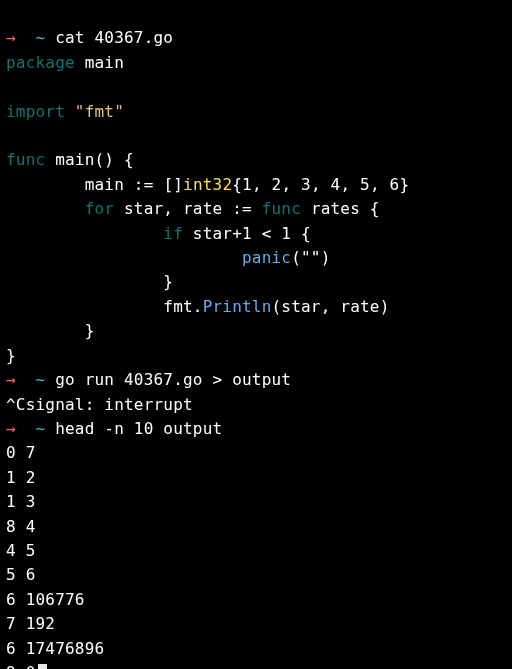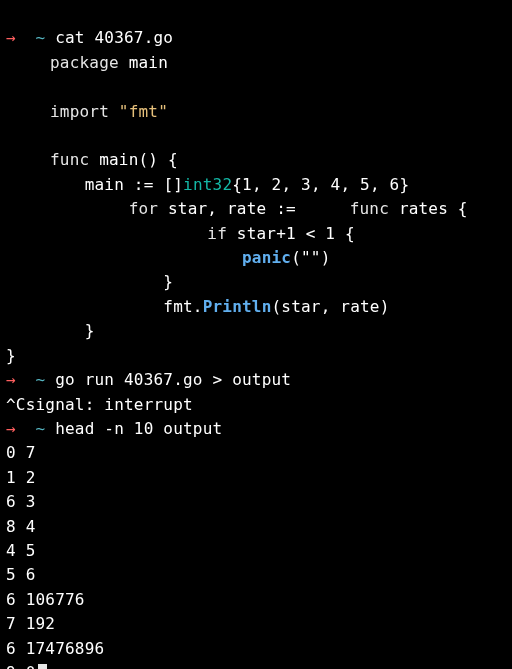--- a/index.html
+++ b/index.html
@@ -12,24 +12,24 @@
   }
   .terminal {
     font-family: "Menlo", "Consolas", "DejaVu Sans Mono", monospace;
     font-size: 16px;
     line-height: 24.4px;
     color: #e6e6e6;
     padding: 2px 6px;
     white-space: pre;
     letter-spacing: 0.2px;
   }
-  .kw   { color: #e5e5e5; margin-left: 44px; }     
+  .kw   { color: #0f766e; }     
   .str  { color: #e6c07b; }     
-  .type { color: #14b8a6; }     
-  .func { color: #61afef; font-weight: bold; }     
+  .type { color: #fde047; }     
+  .func { color: #61afef; }     
   .tilde{ color: #56b6c2; }     
   .arrow{ color: #ff5f5f; }
   .plain{ color: #ffffff; }
   .cursor {
     display:inline-block;
     width: 9px;
     height: 18px;
     background: #e6e6e6;
     vertical-align: text-bottom;
     margin-left: 2px;
@@ -51,21 +51,21 @@
 <span>                        <span class="func">panic</span><span class="plain">("")</span></span>
 <span>                <span class="plain">}</span></span>
 <span>                <span class="plain">fmt</span><span class="plain">.</span><span class="func">Println</span><span class="plain">(star, rate)</span></span>
 <span>        <span class="plain">}</span></span>
 <span><span class="plain">}</span></span>
 <span><span class="arrow">→</span>  <span class="tilde">~</span> <span class="plain">go run 40367.go &gt; output</span></span>
 <span class="plain">^Csignal: interrupt</span>
 <span><span class="arrow">→</span>  <span class="tilde">~</span> <span class="plain">head -n 10 output</span></span>
 <span class="plain">0 7</span>
 <span class="plain">1 2</span>
-<span class="plain">6 3</span>
+<span class="plain">1 3</span>
 <span class="plain">8 4</span>
 <span class="plain">4 5</span>
 <span class="plain">5 6</span>
 <span class="plain">6 106776</span>
 <span class="plain">7 192</span>
 <span class="plain">6 17476896</span>
 <span class="plain">9 0</span><span class="cursor"></span>
 </div>
 
 </body></html>

